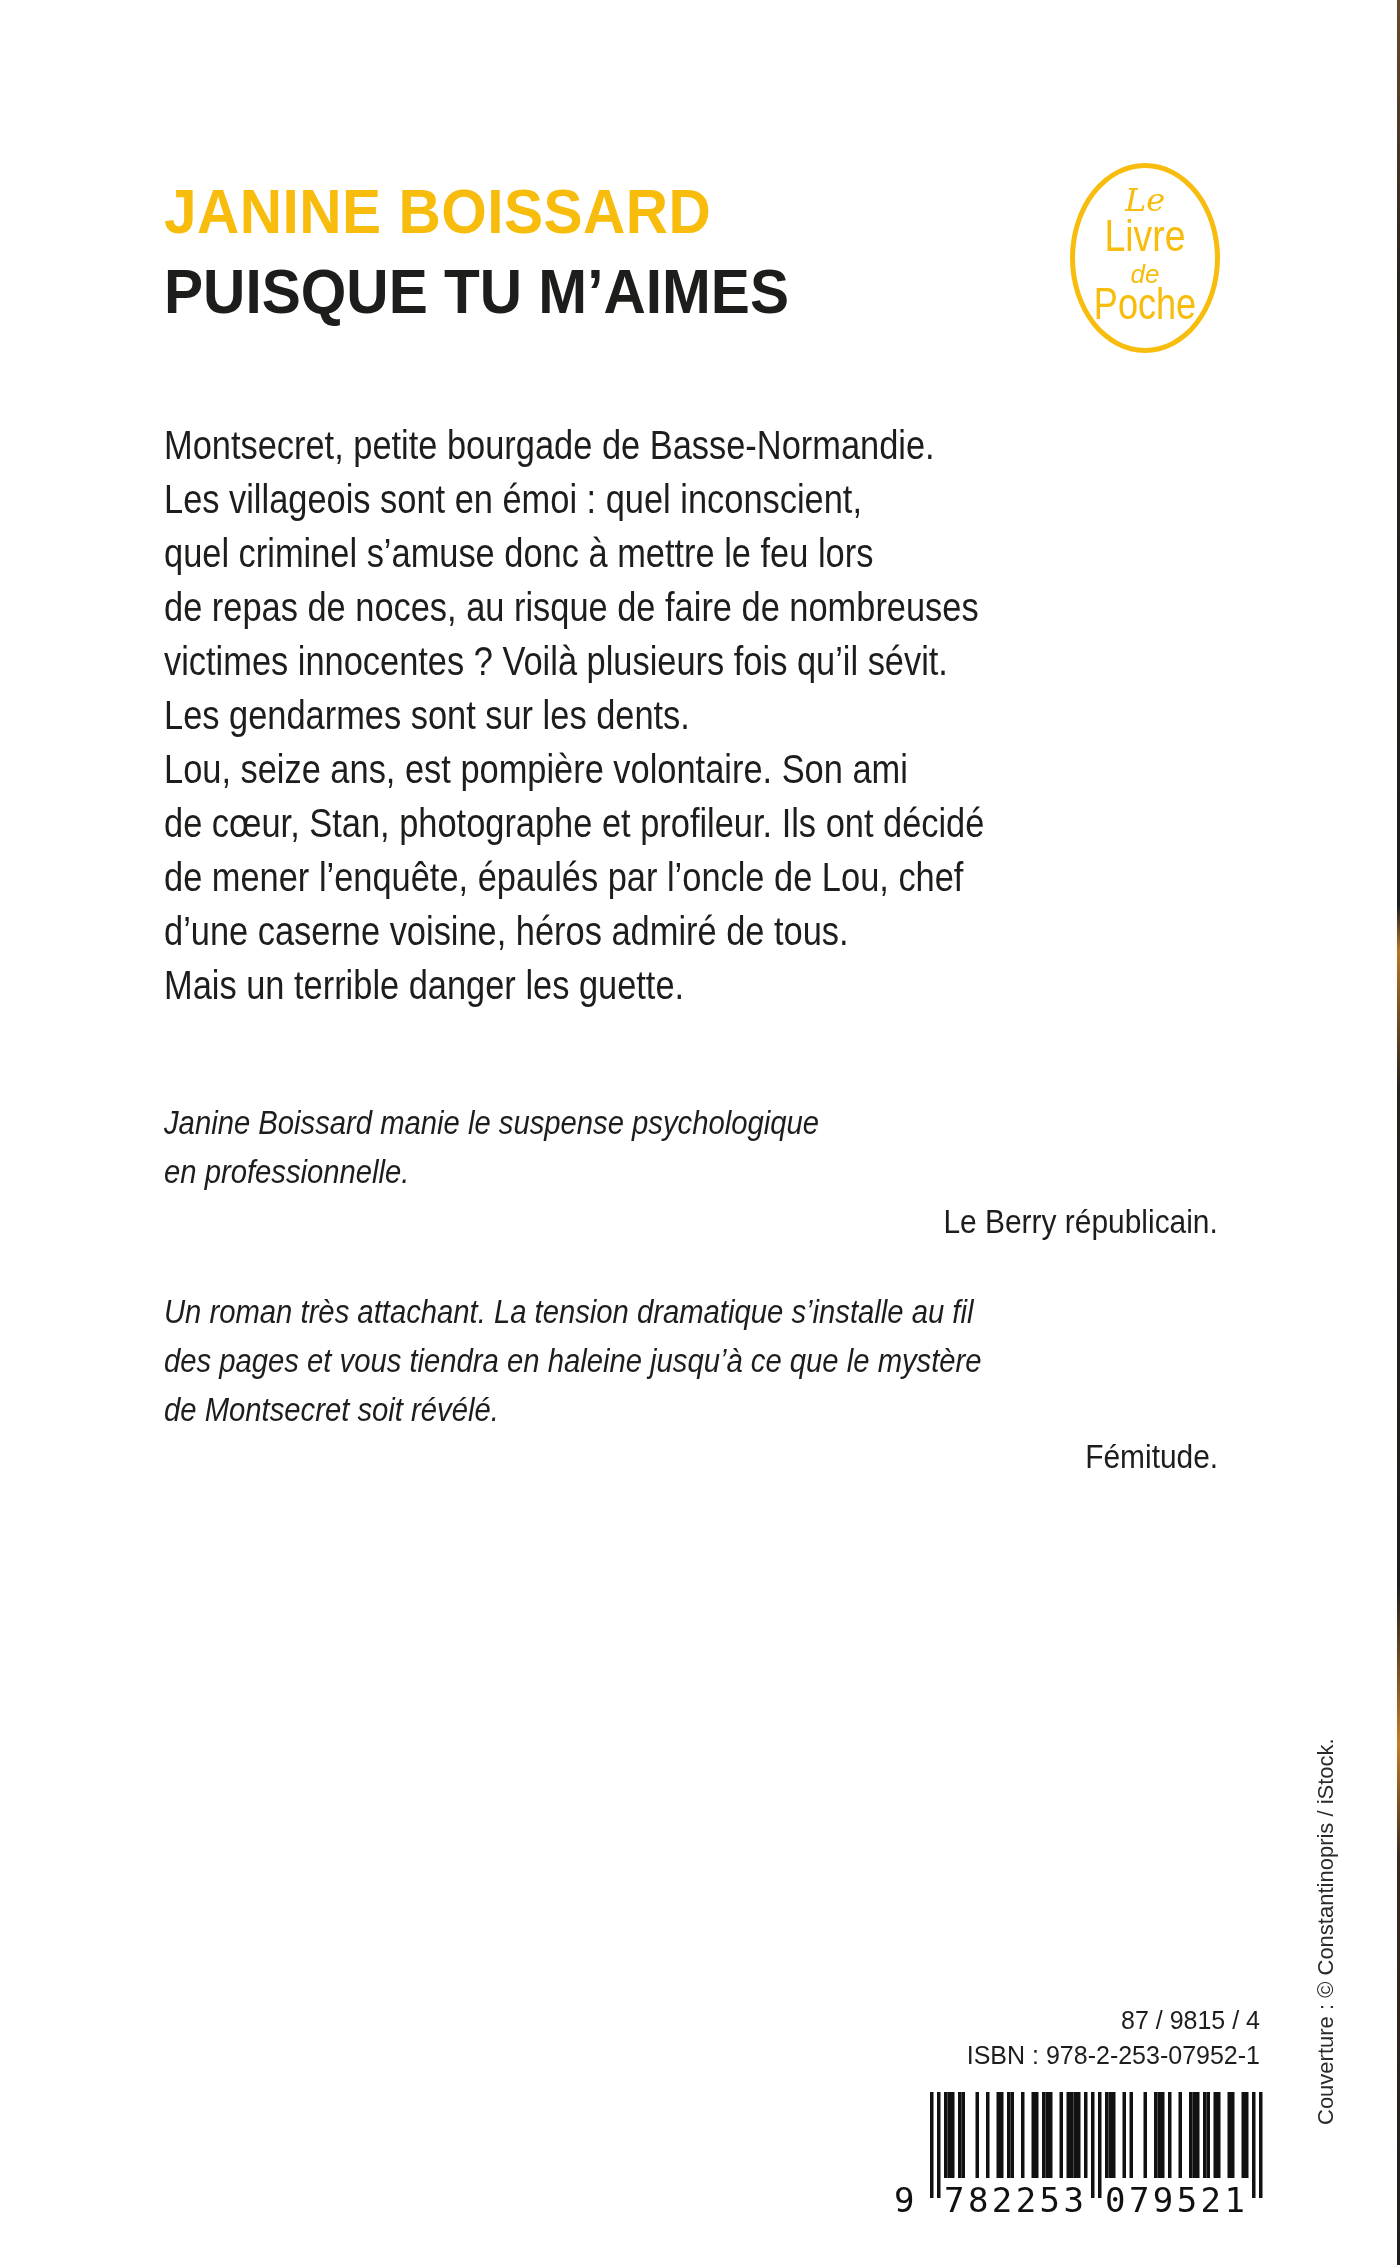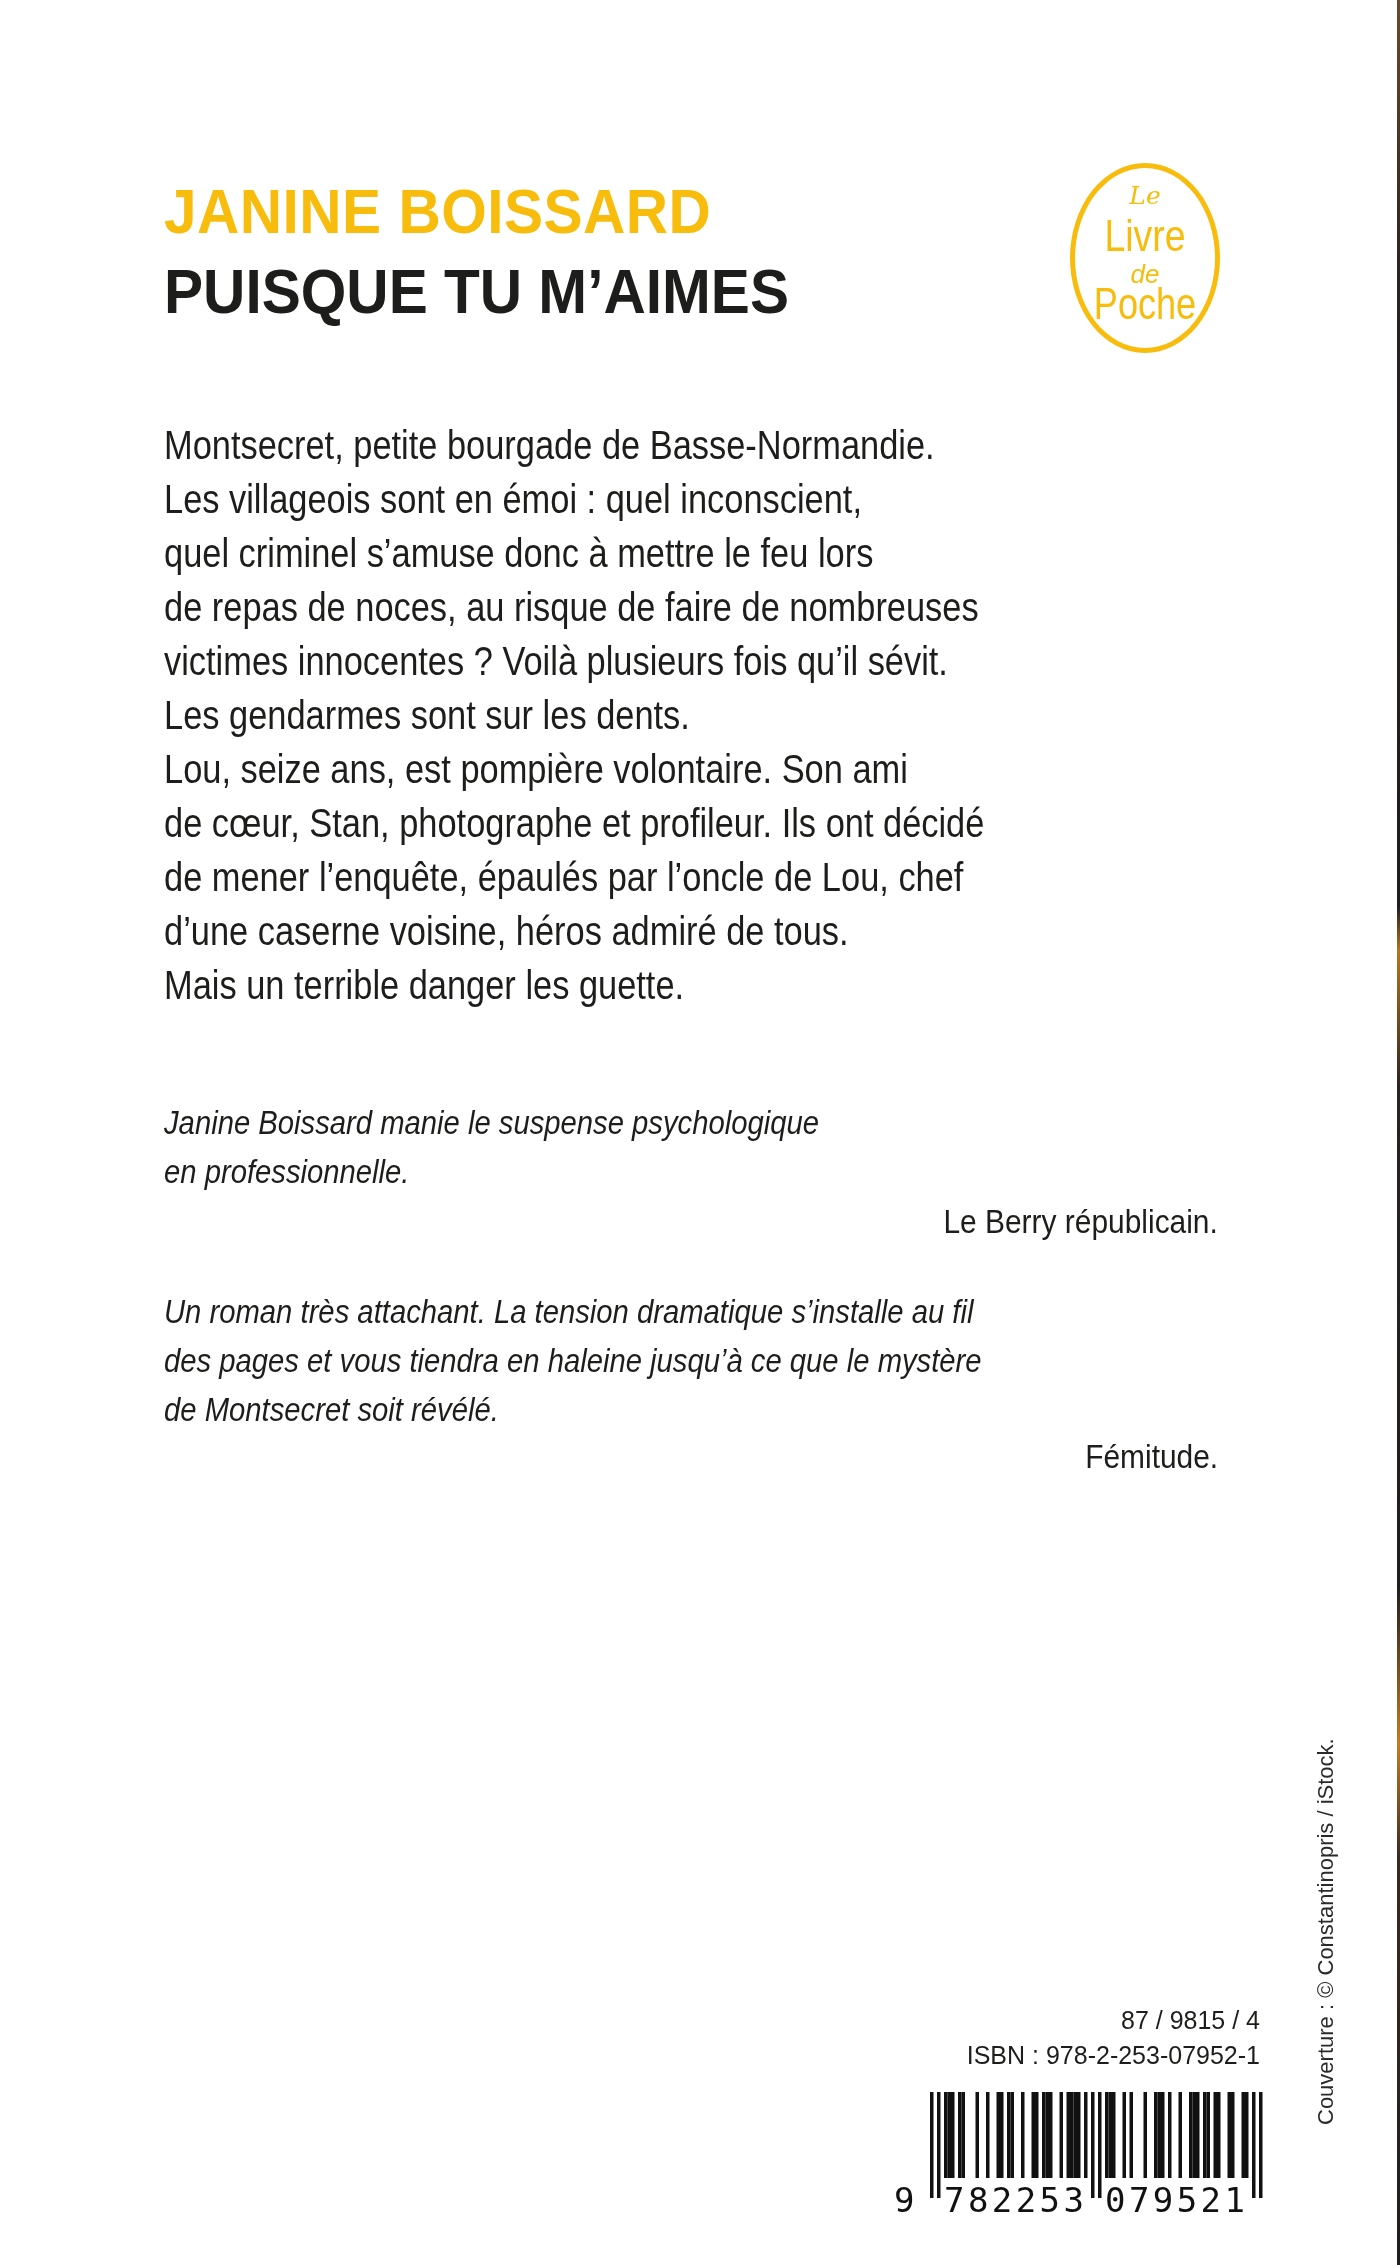--- a/index.html
+++ b/index.html
@@ -9,21 +9,21 @@
                 background: linear-gradient(to bottom, #6b4a2a 0%, #2a2420 12%, #1e1e1e 40%, #b8741e 42%, #2a2420 48%, #1e1e1e 70%, #c77a20 77%, #3a2a20 82%, #1e1e1e 100%); }
   .author { position: absolute; left: 164px; top: 178px; font-size: 63px; font-weight: bold;
             color: #f7bc0c; letter-spacing: 0.5px; line-height: 66px; white-space: nowrap;
             transform: scaleX(0.93); transform-origin: left top; }
   .title { position: absolute; left: 164px; top: 258px; font-size: 63px; font-weight: bold;
            color: #1d1d1b; line-height: 66px; white-space: nowrap;
            transform: scaleX(0.93); transform-origin: left top; }
   .logo { position: absolute; left: 1070px; top: 163px; width: 150px; height: 190px; }
   .logo .oval { position: absolute; inset: 0; border: 5px solid #f7bc0c; border-radius: 50%; box-sizing: border-box; }
   .logo .t { position: absolute; left: 0; right: 0; text-align: center; color: #f7bc0c; white-space: nowrap; }
-  .logo .le { top: 18px; font-family: "DejaVu Serif", serif; font-style: italic; font-size: 25px; }
+  .logo .le { top: 18px; font-family: "DejaVu Serif", serif; font-style: italic; font-size: 32px; }
   .logo .livre { top: 48px; font-size: 44px; transform: scaleX(0.85); }
   .logo .de { top: 96px; font-style: italic; font-size: 26px; }
   .logo .poche { top: 116px; font-size: 44px; transform: scaleX(0.82); }
   .body-text { position: absolute; left: 164px; top: 418px; font-size: 40px; line-height: 54px;
                color: #1d1d1b; white-space: nowrap; transform: scaleX(0.86); transform-origin: left top; }
   .body-text div { height: 54px; }
   .quote { position: absolute; left: 164px; font-size: 34px; line-height: 49px; font-style: italic;
            color: #1d1d1b; white-space: nowrap; transform: scaleX(0.86); transform-origin: left top; }
   .quote div { height: 49px; }
   .q1 { top: 1098px; }

